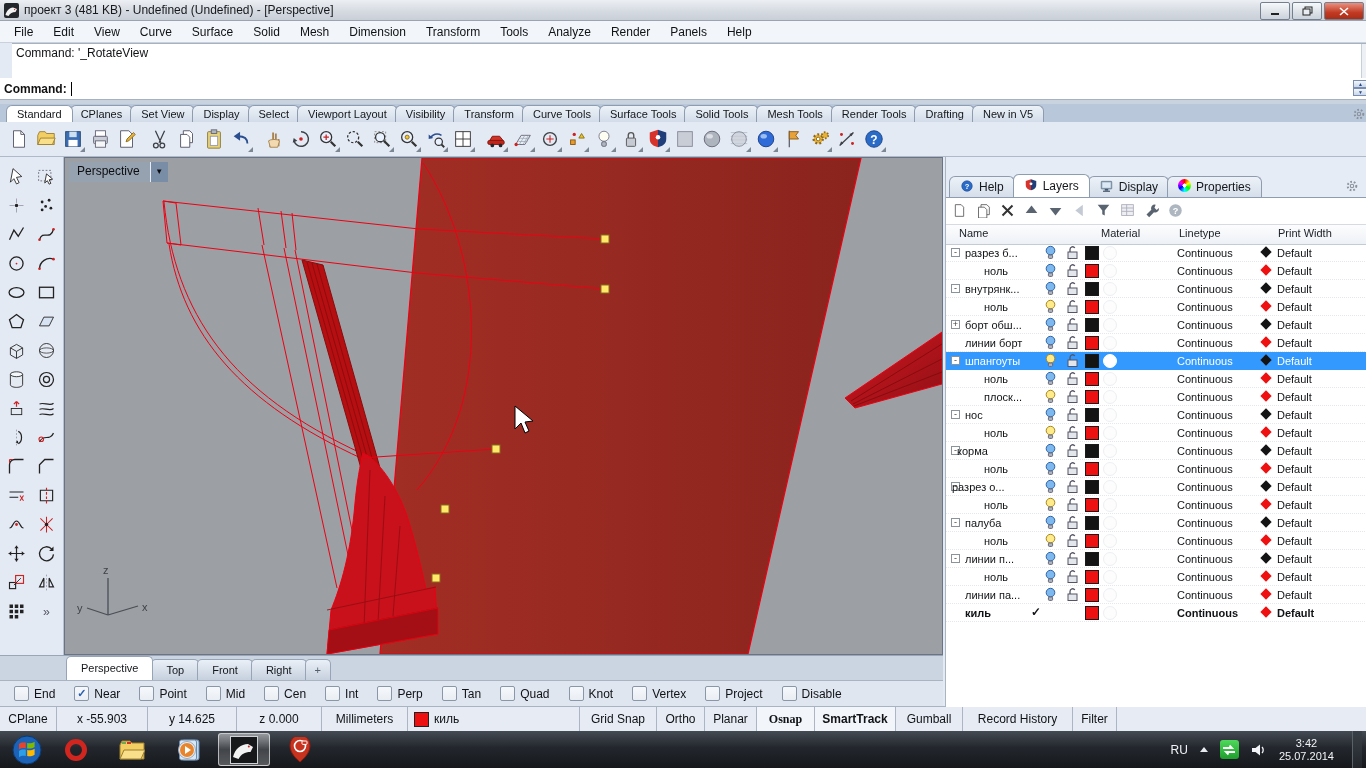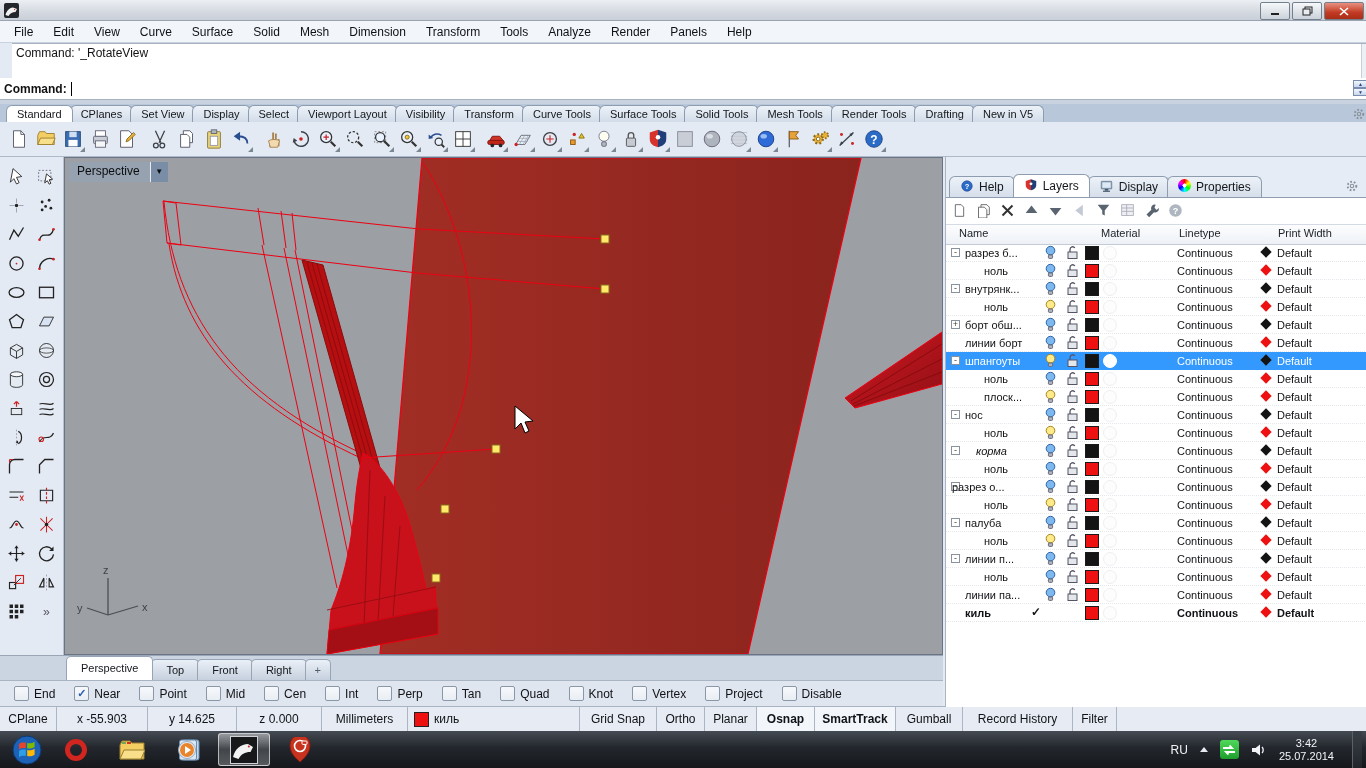--- a/index.html
+++ b/index.html
@@ -124,20 +124,21 @@
 
 <div id="screen">
 
   <div class="abs" id="titlebar">
     <div id="app-icon">
       <svg width="13" height="11" viewBox="0 0 13 11">
           <path d="M0.5 10C1.5 6 4 3 8 2.5l4 1.5-1.5 3c-3 0-5.5 1.5-7 4z" fill="#F2F2F2"></path>
           <circle cx="9.6" cy="4.6" r="0.7" fill="#C22"></circle>
         </svg>
     </div>
+    <span id="title-text">проект 3 (481 KB) - Undefined (Undefined) - [Perspective]</span>
     <div id="caption-buttons">
       <div class="capbtn">
           <svg width="10" height="9">
             <rect x="1" y="6" width="8" height="2" fill="#222"></rect>
           </svg>
         </div>
       <div class="capbtn">
           <svg width="11" height="10">
             <rect x="3" y="1" width="7" height="6" fill="none" stroke="#222"></rect>
             <rect x="1" y="3" width="7" height="6" fill="#E9EDF1" stroke="#222"></rect>
@@ -777,21 +778,21 @@
       </div>
       <div class="scell" style="width: 77px;">
         <span>Grid Snap</span>
       </div>
       <div class="scell" style="width: 48px;">
         <span>Ortho</span>
       </div>
       <div class="scell" style="width: 52px;">
         <span>Planar</span>
       </div>
-      <div class="scell bold" style="width: 58px;">
+      <div class="scell bold" style="width: 58px; font-family: Liberation Serif, serif;">
         <span>Osnap</span>
       </div>
       <div class="scell bold" style="width: 81px;">
         <span>SmartTrack</span>
       </div>
       <div class="scell" style="width: 67px;">
         <span>Gumball</span>
       </div>
       <div class="scell" style="width: 110px;">
         <span>Record History</span>
@@ -1099,21 +1100,21 @@
               </svg>
             </span>
             <span class="lswatch" style="left: 139px; background: rgb(238, 17, 17);"></span>
             <span class="lmat" style="left: 157px;"></span>
             <span class="lr" style="left: 231px;">Continuous</span>
             <span class="ldia" style="left: 316px; background: rgb(238, 17, 17);"></span>
             <span class="lr" style="left: 331px;">Default</span>
           </div>
           <div class="lrow">
             <span class="expbox">-</span>
-            <span class="lr" style="left: 30px; font-style: italic;">корма</span>
+            <span class="lr" style="left: 11px;">корма</span>
             <span class="lr" style="left: 98px;">
               <svg width="13" height="15" viewBox="0 0 13 15">
                 <circle cx="6.5" cy="5.6" r="4.3" fill="#7DB9EF" stroke="#2F62A8"></circle>
                 <rect x="4.4" y="10" width="4.2" height="3.4" rx="1" fill="#AEB6C0" stroke="#667"></rect>
               </svg>
             </span>
             <span class="lr" style="left: 120px;">
               <svg width="13" height="15" viewBox="0 0 13 15">
                 <rect x="2" y="7" width="9" height="6.5" fill="#E3E7EC" stroke="#556"></rect>
                 <path d="M4 7V4.4A2.6 2.6 0 0 1 8.8 3" fill="none" stroke="#556" stroke-width="1.3"></path>

